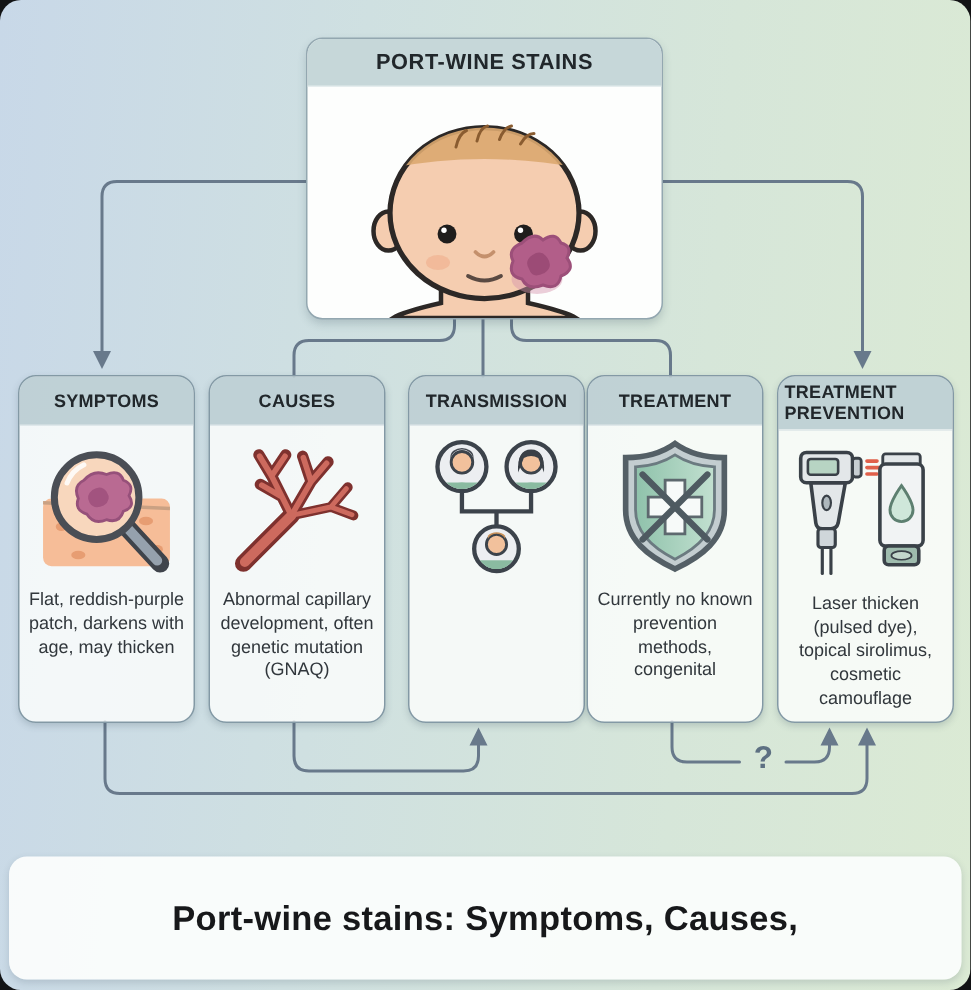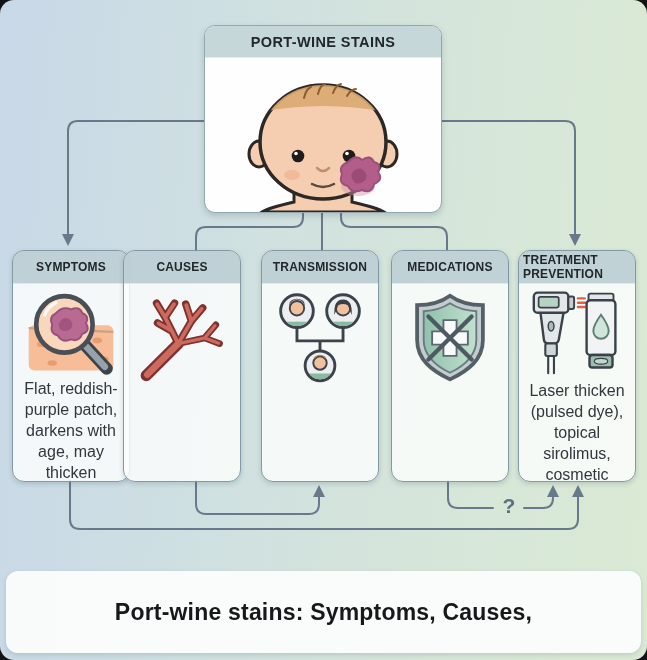--- a/index.html
+++ b/index.html
@@ -19,22 +19,22 @@
   .top-card-body{flex:1;display:flex;align-items:flex-end;justify-content:center;overflow:hidden;}
   
   .card{position:absolute;top:250px;width:116px;height:230px;z-index:2;
         border:1.5px solid #8399a5;border-radius:12px;overflow:hidden;
         background:rgba(252,254,253,.82);box-shadow:0 2px 5px rgba(60,80,95,.22);
         display:flex;flex-direction:column;}
   .card-header{min-height:33px;background:rgba(148,176,186,.55);border-bottom:1px solid rgba(255,255,255,.5);
                display:flex;align-items:center;justify-content:center;text-align:left;
                font-weight:bold;font-size:12px;line-height:1.2;letter-spacing:.2px;color:#21272b;padding:3px 4px;box-sizing:border-box;}
   .card-icon{height:108px;display:flex;align-items:center;justify-content:center;}
-  .card-text{flex:1;padding:0 5px;text-align:center;font-size:16px;line-height:1.32;color:#31373c;}
-  .c1{left:12px;} .c2{left:123px;} .c3{left:261px;} .c4{left:391px;} .c5{left:518px;}
+  .card-text{flex:1;padding:0 5px;text-align:center;font-size:12px;line-height:1.32;color:#31373c;}
+  .c1{left:12px;} .c2{left:139px;} .c3{left:272px;} .c4{left:391px;} .c5{left:518px;}
   
   .qmark{position:absolute;left:496px;top:494px;width:26px;z-index:3;text-align:center;
          font-weight:bold;font-size:21px;color:#5d7082;}
   
   .footer{position:absolute;left:6px;top:571px;width:635px;height:82px;z-index:2;
           background:rgba(251,253,252,.95);border-radius:12px;box-shadow:0 2px 5px rgba(60,80,95,.18);
           display:flex;flex-direction:column;align-items:center;justify-content:center;}
   .footer div{white-space:nowrap;font-weight:bold;font-size:23px;line-height:1.32;color:#17181a;letter-spacing:.2px;}
 </style>
 </head>
@@ -145,20 +145,21 @@
           <path d="M46,56 L74,50 M74,50 L86,36 M74,50 L90,56" stroke-width="7"></path>
         </g>
         <g stroke="#cd6a5e" fill="none" stroke-linecap="round">
           <path d="M13,89 L46,56" stroke-width="7"></path>
           <path d="M46,56 L32,28 M38,42 L25,34.5 M32,28 L23.5,14 M32,28 L41.5,14" stroke-width="4"></path>
           <path d="M46,56 L60,32 M60,32 L54.5,15 M60,32 L71,19" stroke-width="4"></path>
           <path d="M46,56 L74,50 M74,50 L85,37 M74,50 L89,55.5" stroke-width="3.5"></path>
         </g>
       </svg>
     </div>
+    <div class="card-text">Abnormal capillary development, often genetic mutation (GNAQ)</div>
   </div>
 
   <div class="card c3">
     <div class="card-header">TRANSMISSION</div>
     <div class="card-icon">
       <svg width="96" height="96" viewBox="0 0 100 100">
         <defs>
           <clipPath id="av1">
               <circle cx="26" cy="22" r="15.5"></circle>
             </clipPath>
@@ -194,38 +195,39 @@
           <rect x="37" y="87" width="26" height="8" fill="#8abba1"></rect>
           <path d="M37,94 Q50,81 63,94 Z" fill="#8abba1"></path>
           <circle cx="50" cy="76" r="7" fill="#f2c19c" stroke="#3c434b" stroke-width="2"></circle>
           <path d="M44,72 a7,7 0 0 1 12,0 l0,-2 a7,5 0 0 0 -12,0 Z" fill="#c89058"></path>
         </g>
       </svg>
     </div>
   </div>
 
   <div class="card c4">
-    <div class="card-header">MEDICATIONS</div>
+    <div class="card-header">TREATMENT</div>
     <div class="card-icon">
       <svg width="94" height="94" viewBox="0 0 100 100">
         <defs>
           <linearGradient id="shg" x1="0" y1="0" x2="1" y2="0">
             <stop offset="0" stop-color="#8fc2ab"></stop>
               <stop offset="1" stop-color="#c2e0d0"></stop>
           </linearGradient>
         </defs>
         <path d="M50,5 C61,13 73,15 85,15 L85,52 C85,73 69,85 50,94 C31,85 15,73 15,52 L15,15 C27,15 39,13 50,5 Z" fill="#c3cdd0" stroke="#545f66" stroke-width="4"></path>
         <path d="M50,13 C59,19 68,21 78,21.5 L78,52 C78,69 64,80 50,87 C36,80 22,69 22,52 L22,21.5 C32,21 41,19 50,13 Z" fill="url(#shg)" stroke="#6b7a80" stroke-width="2"></path>
         <path d="M43,31 L57,31 L57,43 L69,43 L69,57 L57,57 L57,69 L43,69 L43,57 L31,57 L31,43 L43,43 Z" fill="#f7faf9" stroke="#5d686e" stroke-width="2"></path>
         <g stroke="#4e5a61" stroke-width="4.5" stroke-linecap="round">
           <line x1="27" y1="27" x2="73" y2="73"></line>
           <line x1="73" y1="27" x2="27" y2="73"></line>
         </g>
       </svg>
     </div>
+    <div class="card-text">Currently no known prevention methods, congenital</div>
   </div>
 
   <div class="card c5">
     <div class="card-header">TREATMENT PREVENTION</div>
     <div class="card-icon">
       <svg width="96" height="96" viewBox="0 0 100 100">
 
         <path d="M12,30 L36,30 L31,58 Q30,62 26,62 L20,62 Q16,62 15.5,58 Z" fill="#e3e7e9" stroke="#3a4148" stroke-width="2.5"></path>
         <rect x="5" y="9" width="36" height="21" rx="4" fill="#e3e7e9" stroke="#3a4148" stroke-width="2.5"></rect>
         <rect x="10" y="13.5" width="21" height="11" rx="2" fill="#b7d4c3" stroke="#3a4148" stroke-width="1.8"></rect>

